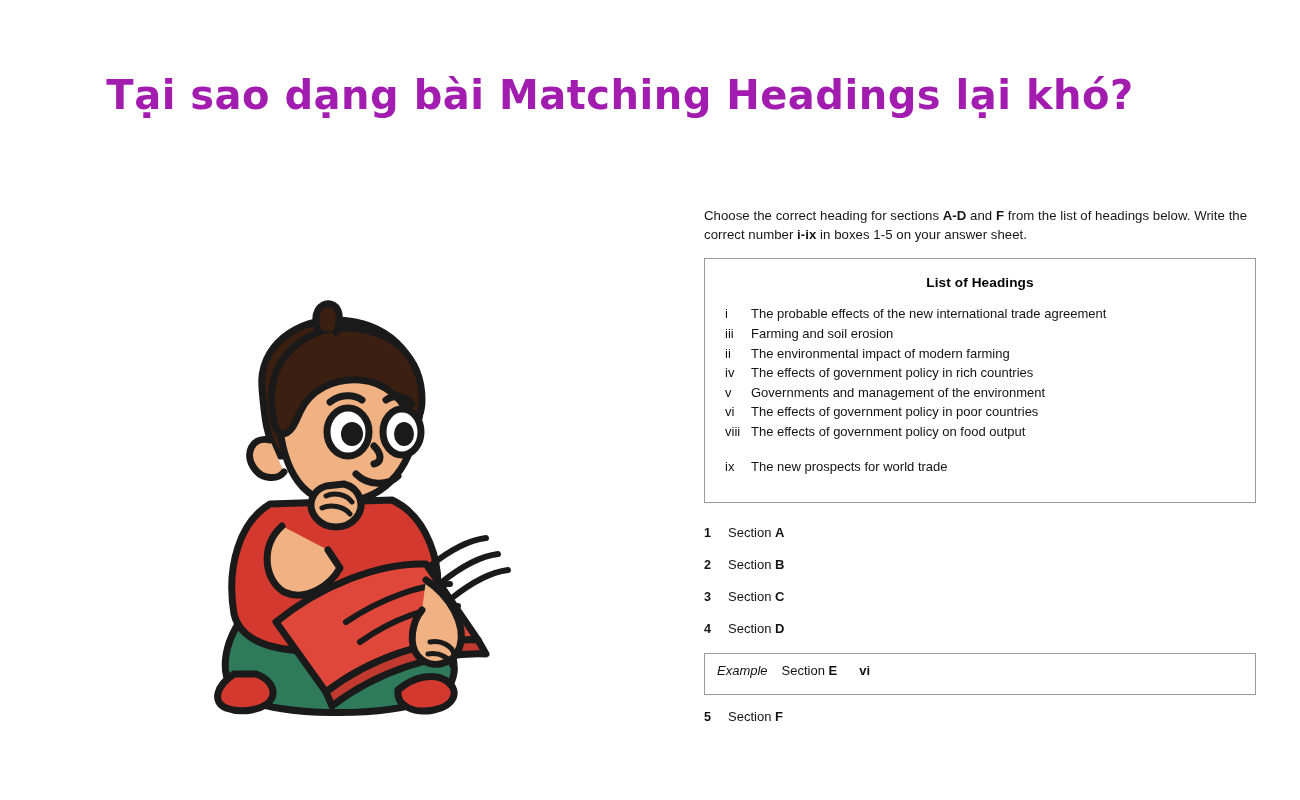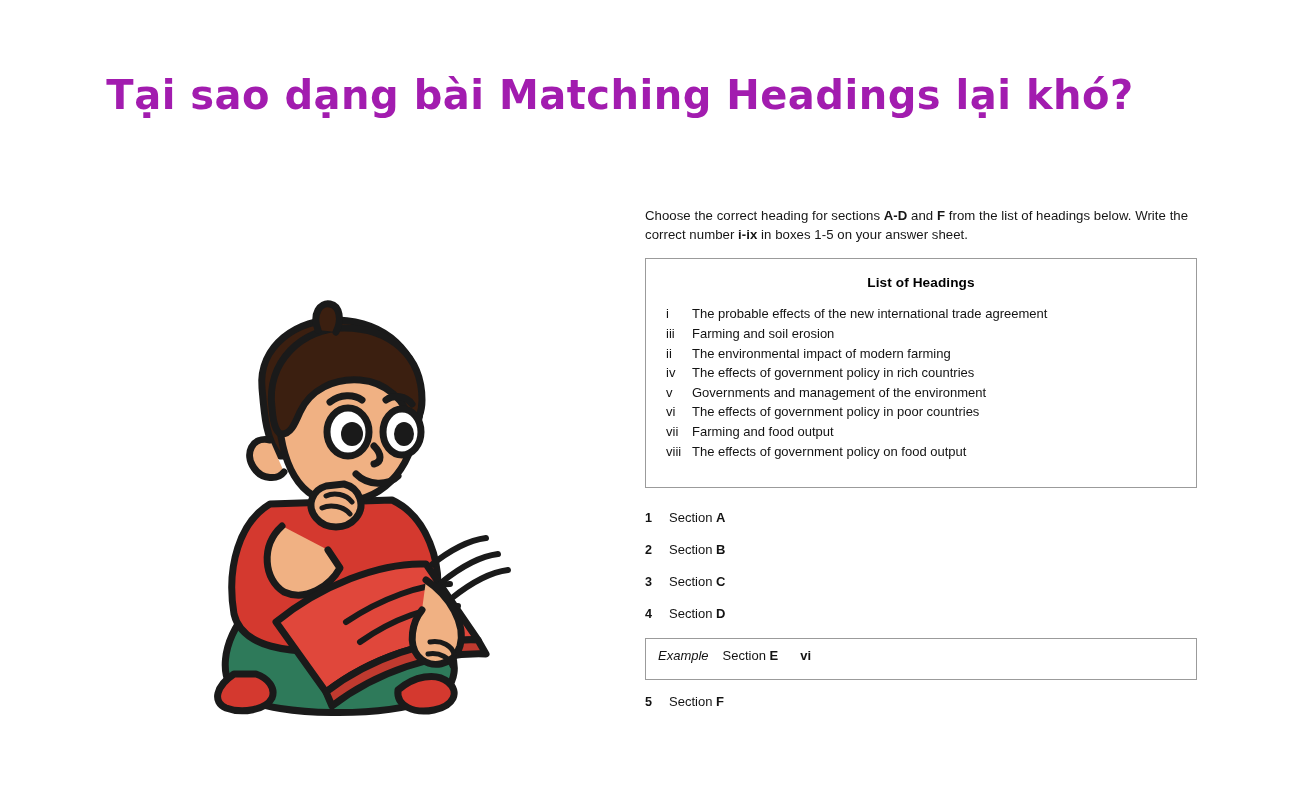--- a/index.html
+++ b/index.html
@@ -36,21 +36,21 @@
     position: absolute;
     left: 130px;
     top: 250px;
     width: 400px;
     height: 470px;
   }
 
   
   .sheet {
     position: absolute;
-    left: 645px;
+    left: 704px;
     top: 206px;
     width: 552px;
   }
   .instructions {
     font-size: 13.2px;
     line-height: 1.45;
     color: #161616;
     margin: 0 0 14px 0;
     letter-spacing: 0.05px;
   }
@@ -207,27 +207,27 @@
     </div>
     <div class="heading-row">
       <span class="num">v</span>
       <span class="txt">Governments and management of the environment</span>
     </div>
     <div class="heading-row">
       <span class="num">vi</span>
       <span class="txt">The effects of government policy in poor countries</span>
     </div>
     <div class="heading-row">
-      <span class="num">vii</span>
-      <span class="txt">Farming and food output</span>
-    </div>
-    <div class="heading-row">
       <span class="num">viii</span>
       <span class="txt">The effects of government policy on food output</span>
     </div>
+    <div class="heading-row spaced">
+      <span class="num">ix</span>
+      <span class="txt">The new prospects for world trade</span>
+    </div>
   </div>
 
   <div class="questions">
     <div class="q-row">
       <span class="q-num">1</span>
       <span class="q-label"><span>Section </span><b>A</b></span>
     </div>
     <div class="q-row">
       <span class="q-num">2</span>
       <span class="q-label"><span>Section </span><b>B</b></span>

